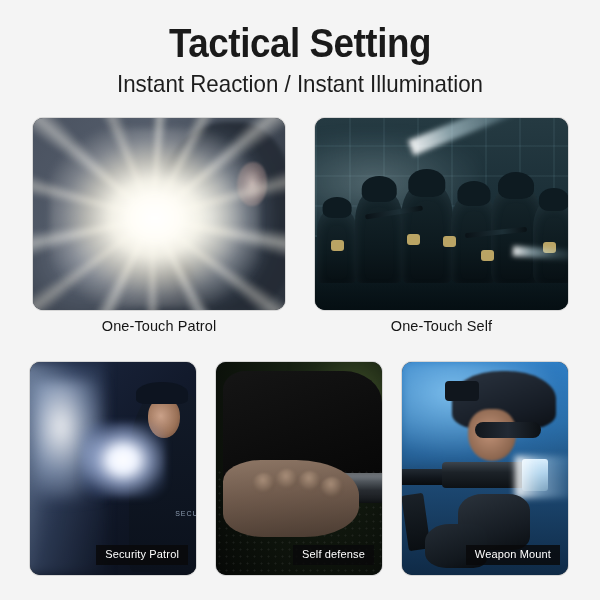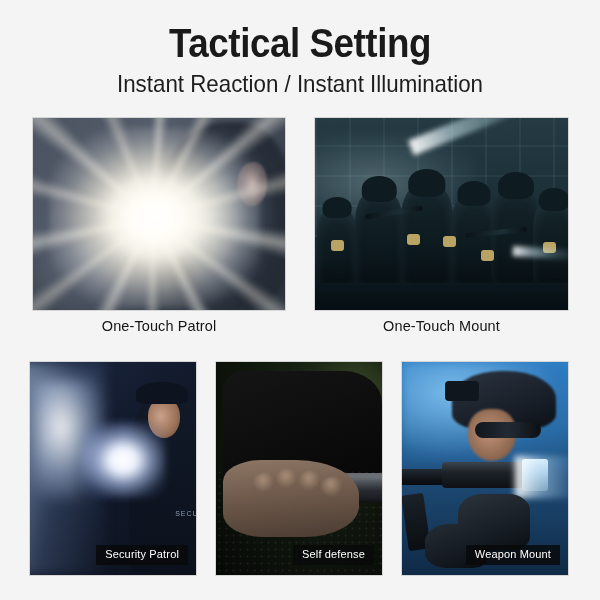--- a/index.html
+++ b/index.html
@@ -51,20 +51,21 @@
     line-height: 1.1;
     transform: scaleX(0.93);
   }
 
   
   .panel {
     position: absolute;
     overflow: hidden;
     background: #20262e;
     box-shadow: 0 0 0 1px rgba(0,0,0,0.12);
+    border-radius: 10px;
   }
   .panel .scene {
     position: absolute;
     inset: 0;
     overflow: hidden;
   }
 
   .caption {
     position: absolute;
     text-align: center;
@@ -443,21 +444,21 @@
       <div class="glove" style="left:16px;  top:122px;"></div>
       <div class="glove" style="left:92px;  top:116px;"></div>
       <div class="glove" style="left:128px; top:118px;"></div>
       <div class="glove" style="left:166px; top:132px;"></div>
       <div class="glove" style="left:228px; top:124px;"></div>
 
       <div class="beam" style="left:96px; top:22px; width:170px; height:16px; transform:rotate(-22deg); transform-origin:left center;"></div>
       <div class="beam" style="left:198px; top:128px; width:70px; height:10px; transform:rotate(4deg); transform-origin:left center;"></div>
     </div>
   </div>
-  <div class="caption" style="left:315px; top:318px; width:253px;">One-Touch Mount</div>
+  <div class="caption" style="left:315px; top:318px; width:253px;">One-Touch Self</div>
 
   <div class="panel" id="panel-security">
     <div class="scene">
       <div class="sec-bg"></div>
       <div class="sec-wall"></div>
       <div class="sec-officer">
         <div class="sec-logo">SECU</div>
       </div>
       <div class="sec-face"></div>
       <div class="sec-cap"></div>

